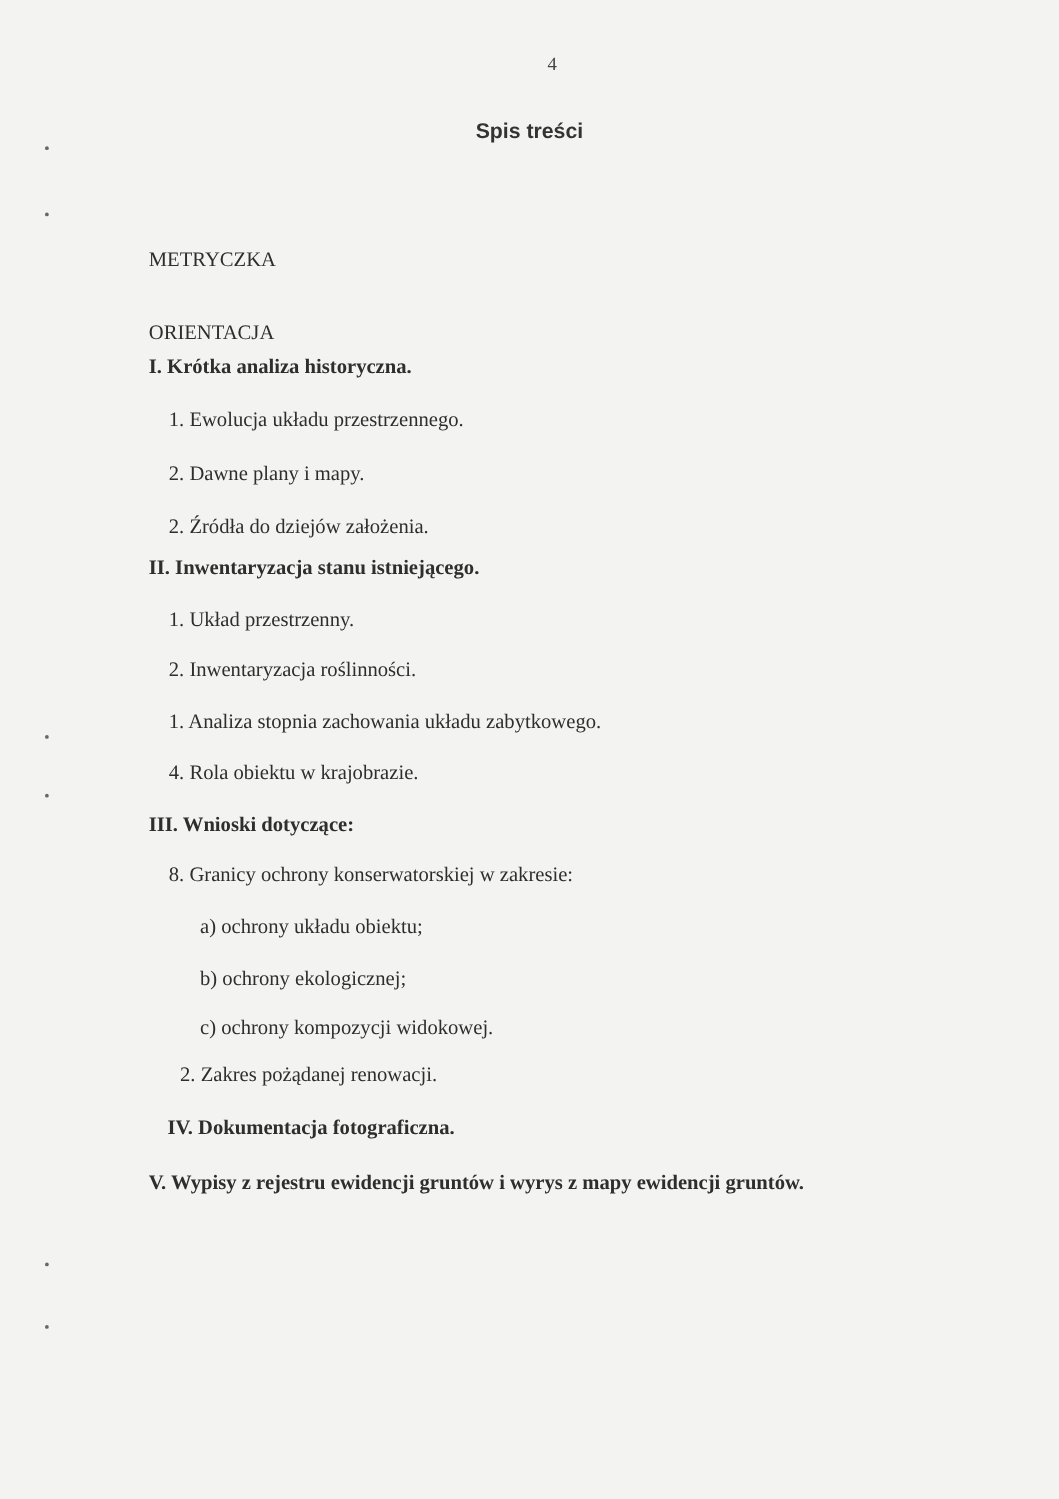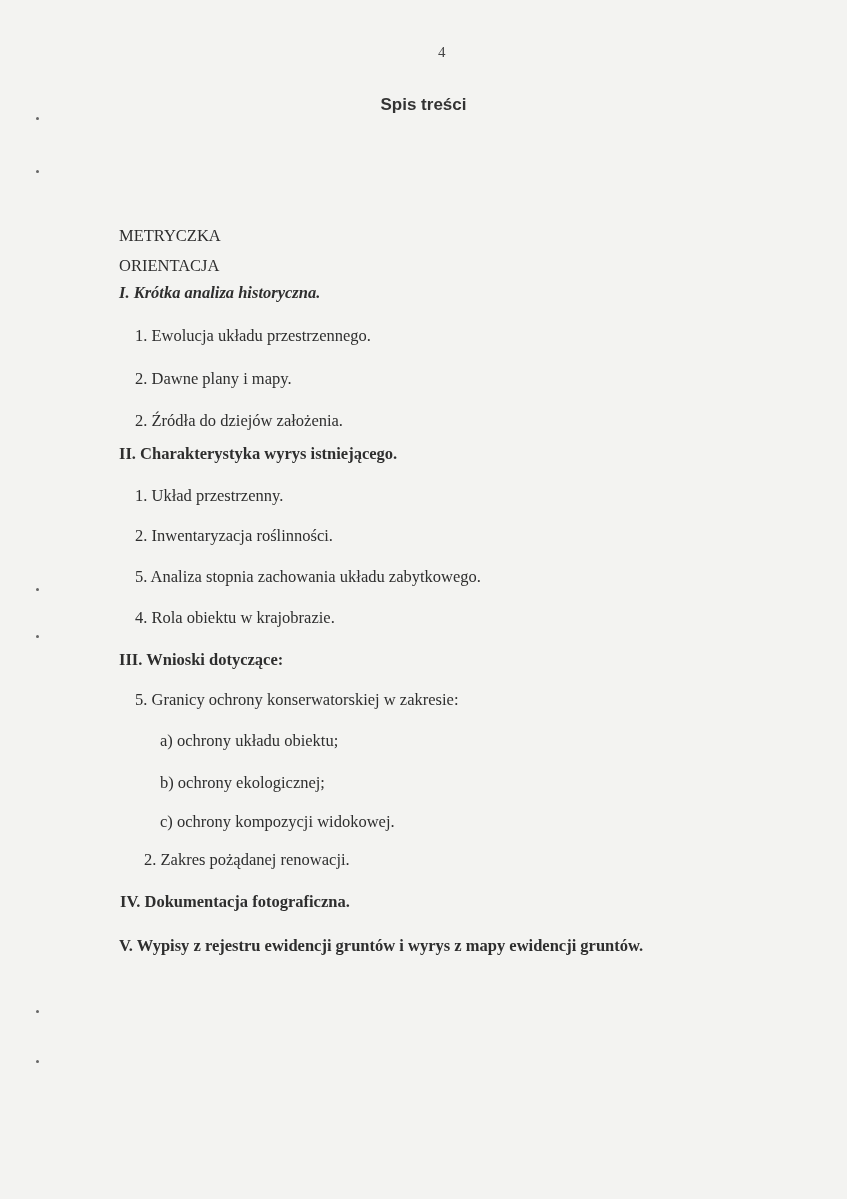--- a/index.html
+++ b/index.html
@@ -29,42 +29,42 @@
     position: absolute; width: 3px; height: 3px;
     background: #666; border-radius: 50%;
   }
 </style>
 </head>
 <body>
 
 <div class="page-number">4</div>
 <div class="title">Spis treści</div>
 
-<div class="line" style="top:198px;left:119px;margin-top:28px;">METRYCZKA</div>
+<div class="line" style="top:198px;left:119px;">METRYCZKA</div>
 <div class="line" style="top:256px;left:119px;">ORIENTACJA</div>
 
-<div class="line bold" style="top:283px;left:119px;font-style:italic;">I.  Krótka analiza historyczna.</div>
+<div class="line bold" style="top:283px;left:119px;">I.  Krótka analiza historyczna.</div>
 <div class="line" style="top:326px;left:135px;">1.  Ewolucja układu przestrzennego.</div>
 <div class="line" style="top:369px;left:135px;text-align:center;">2.  Dawne plany i mapy.</div>
 <div class="line" style="top:411px;left:135px;">2.  Źródła do dziejów założenia.</div>
 
-<div class="line bold" style="top:444px;left:119px;">II. Charakterystyka wyrys istniejącego.</div>
+<div class="line bold" style="top:444px;left:119px;">II. Inwentaryzacja stanu istniejącego.</div>
 <div class="line" style="top:486px;left:135px;">1.  Układ przestrzenny.</div>
 <div class="line" style="top:526px;left:135px;">2. Inwentaryzacja roślinności.</div>
-<div class="line" style="top:567px;left:135px;">5. Analiza stopnia zachowania układu zabytkowego.</div>
+<div class="line" style="top:567px;left:135px;">1. Analiza stopnia zachowania układu zabytkowego.</div>
 <div class="line" style="top:608px;left:135px;text-align:center;">4. Rola obiektu w krajobrazie.</div>
 
 <div class="line bold" style="top:650px;left:119px;">III.  Wnioski dotyczące:</div>
-<div class="line" style="top:690px;left:135px;">5.  Granicy ochrony konserwatorskiej w zakresie:</div>
+<div class="line" style="top:690px;left:135px;">8.  Granicy ochrony konserwatorskiej w zakresie:</div>
 <div class="line" style="top:731px;left:160px;">a)  ochrony układu obiektu;</div>
 <div class="line" style="top:773px;left:160px;">b)  ochrony ekologicznej;</div>
 <div class="line" style="top:812px;left:160px;">c)  ochrony kompozycji widokowej.</div>
 <div class="line" style="top:850px;left:144px;">2.  Zakres pożądanej renowacji.</div>
 
-<div class="line bold" style="top:892px;left:120px;">IV. Dokumentacja fotograficzna.</div>
+<div class="line bold" style="top:892px;left:134px;">IV. Dokumentacja fotograficzna.</div>
 <div class="line bold" style="top:936px;left:119px;">V.  Wypisy z rejestru ewidencji gruntów i wyrys z mapy ewidencji gruntów.</div>
 
 <div class="speck" style="top:117px;left:36px;"></div>
 <div class="speck" style="top:170px;left:36px;"></div>
 <div class="speck" style="top:588px;left:36px;"></div>
 <div class="speck" style="top:635px;left:36px;"></div>
 <div class="speck" style="top:1010px;left:36px;"></div>
 <div class="speck" style="top:1060px;left:36px;"></div>
 
 </body></html>

